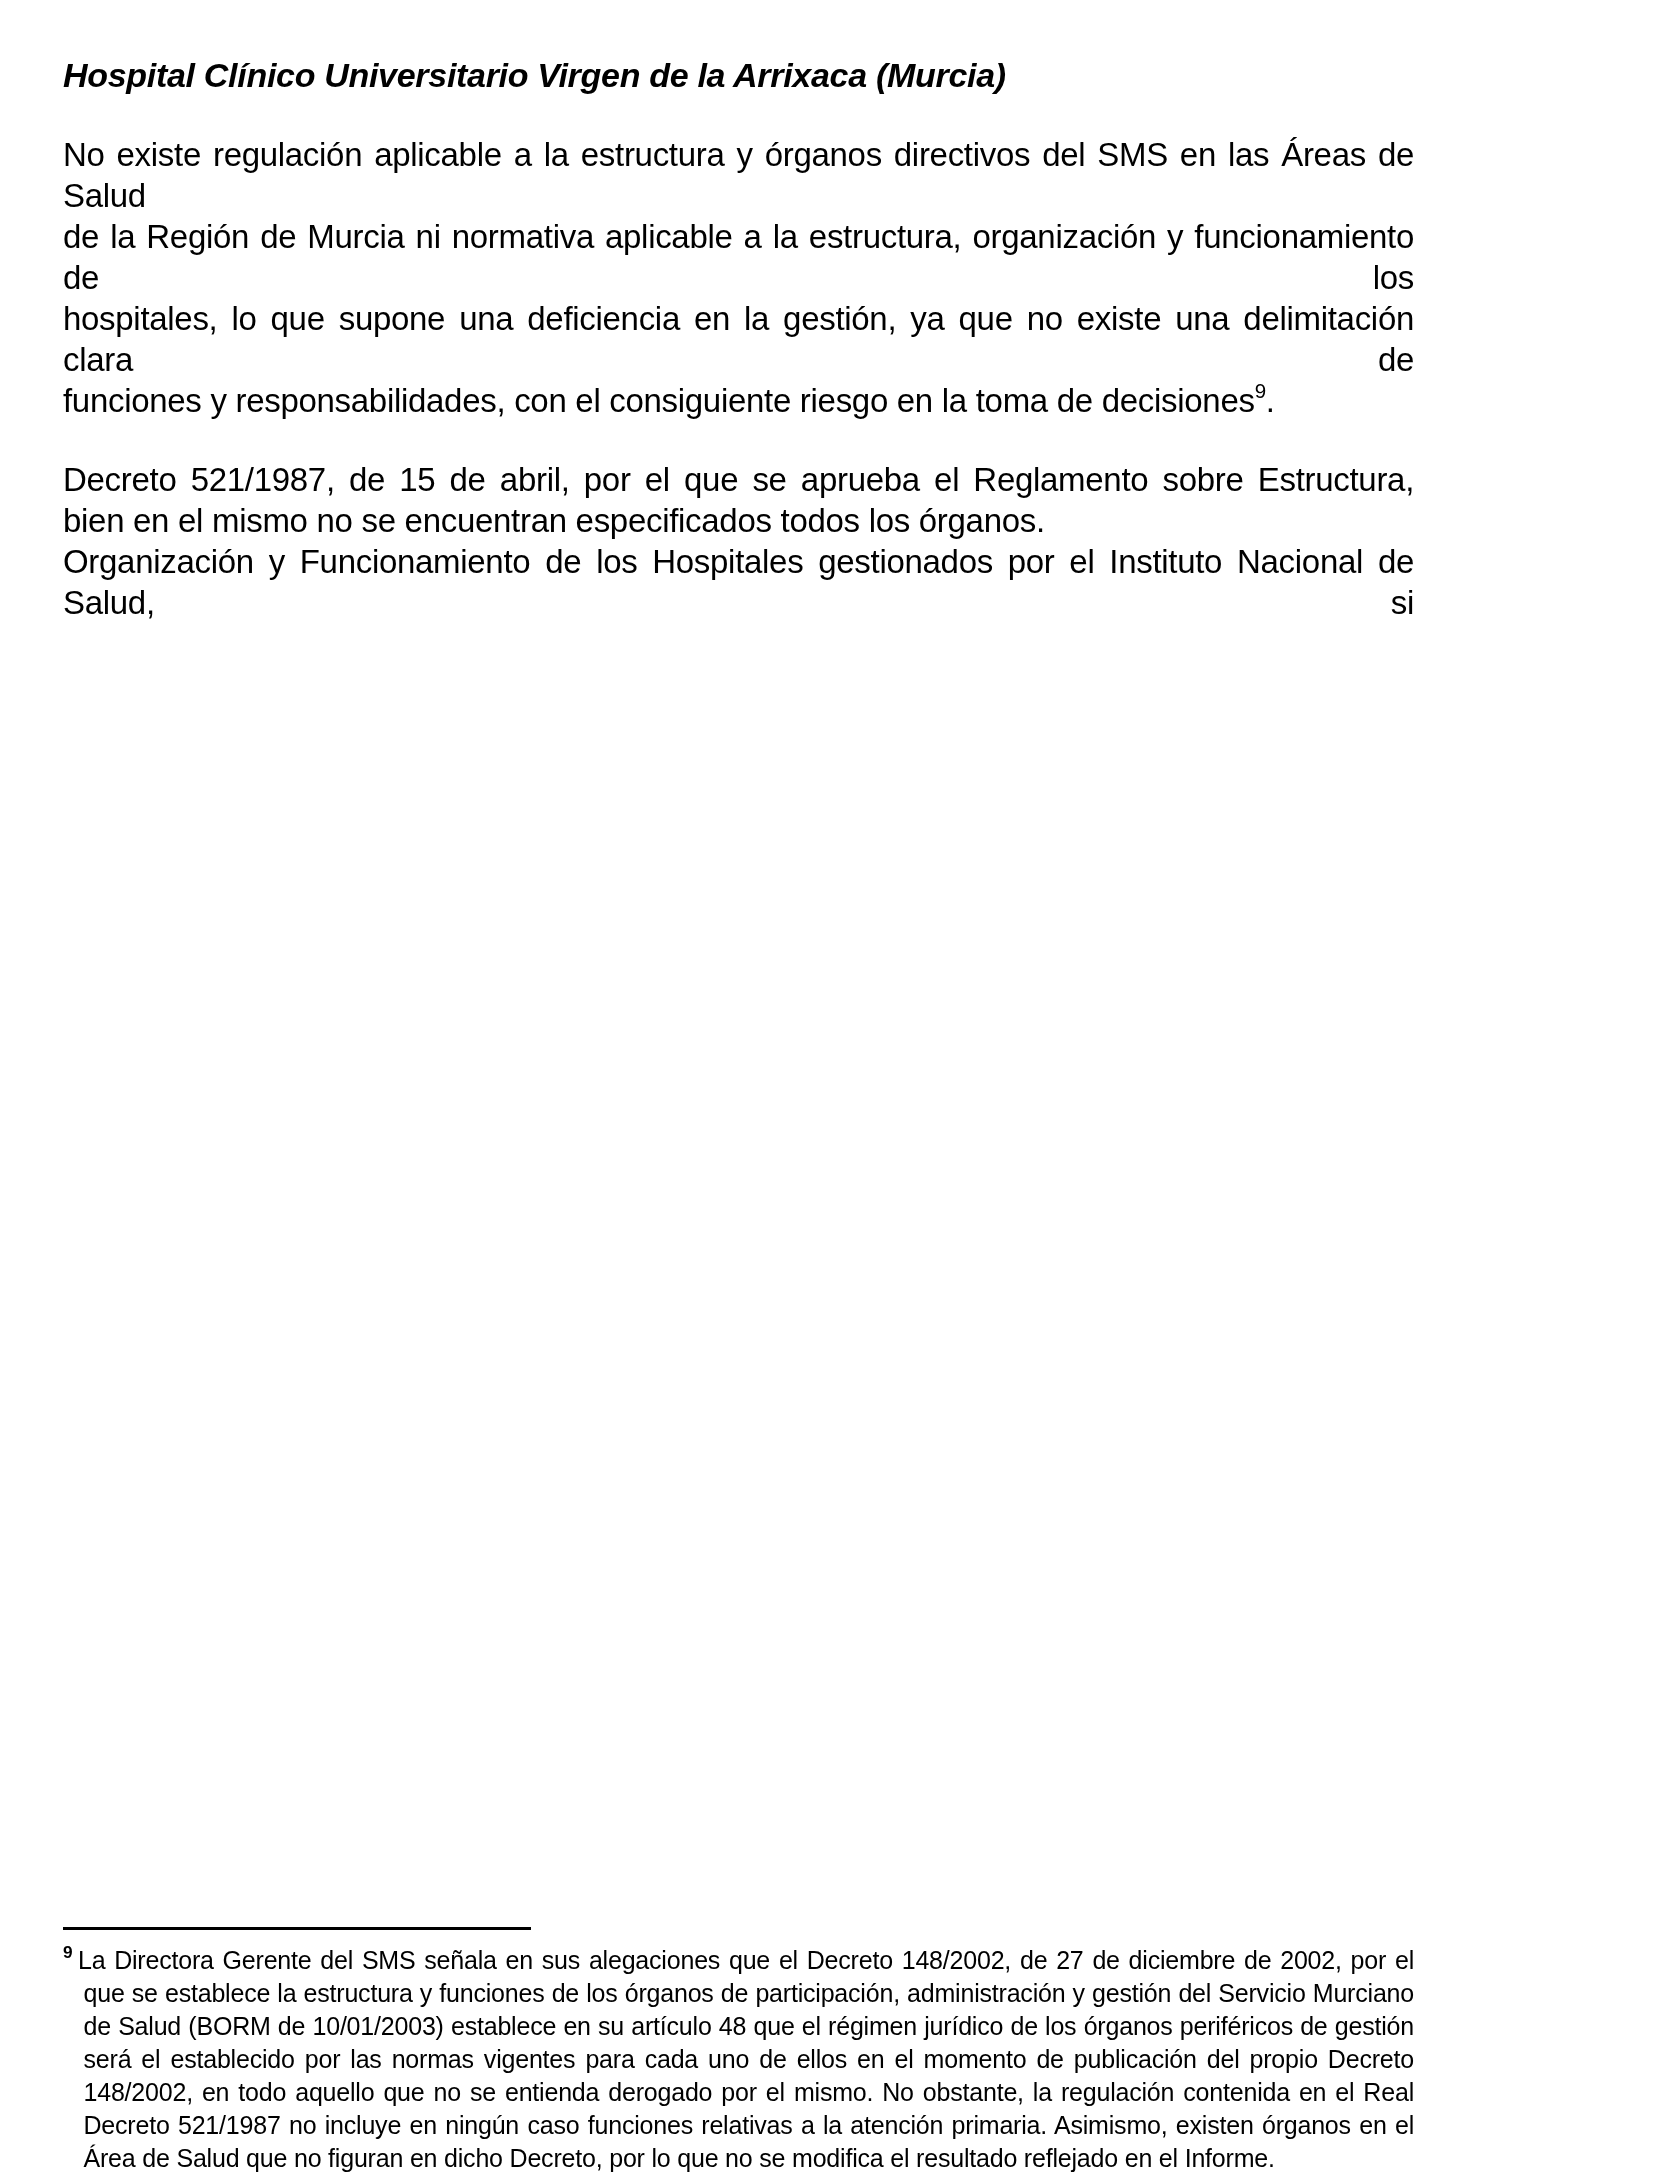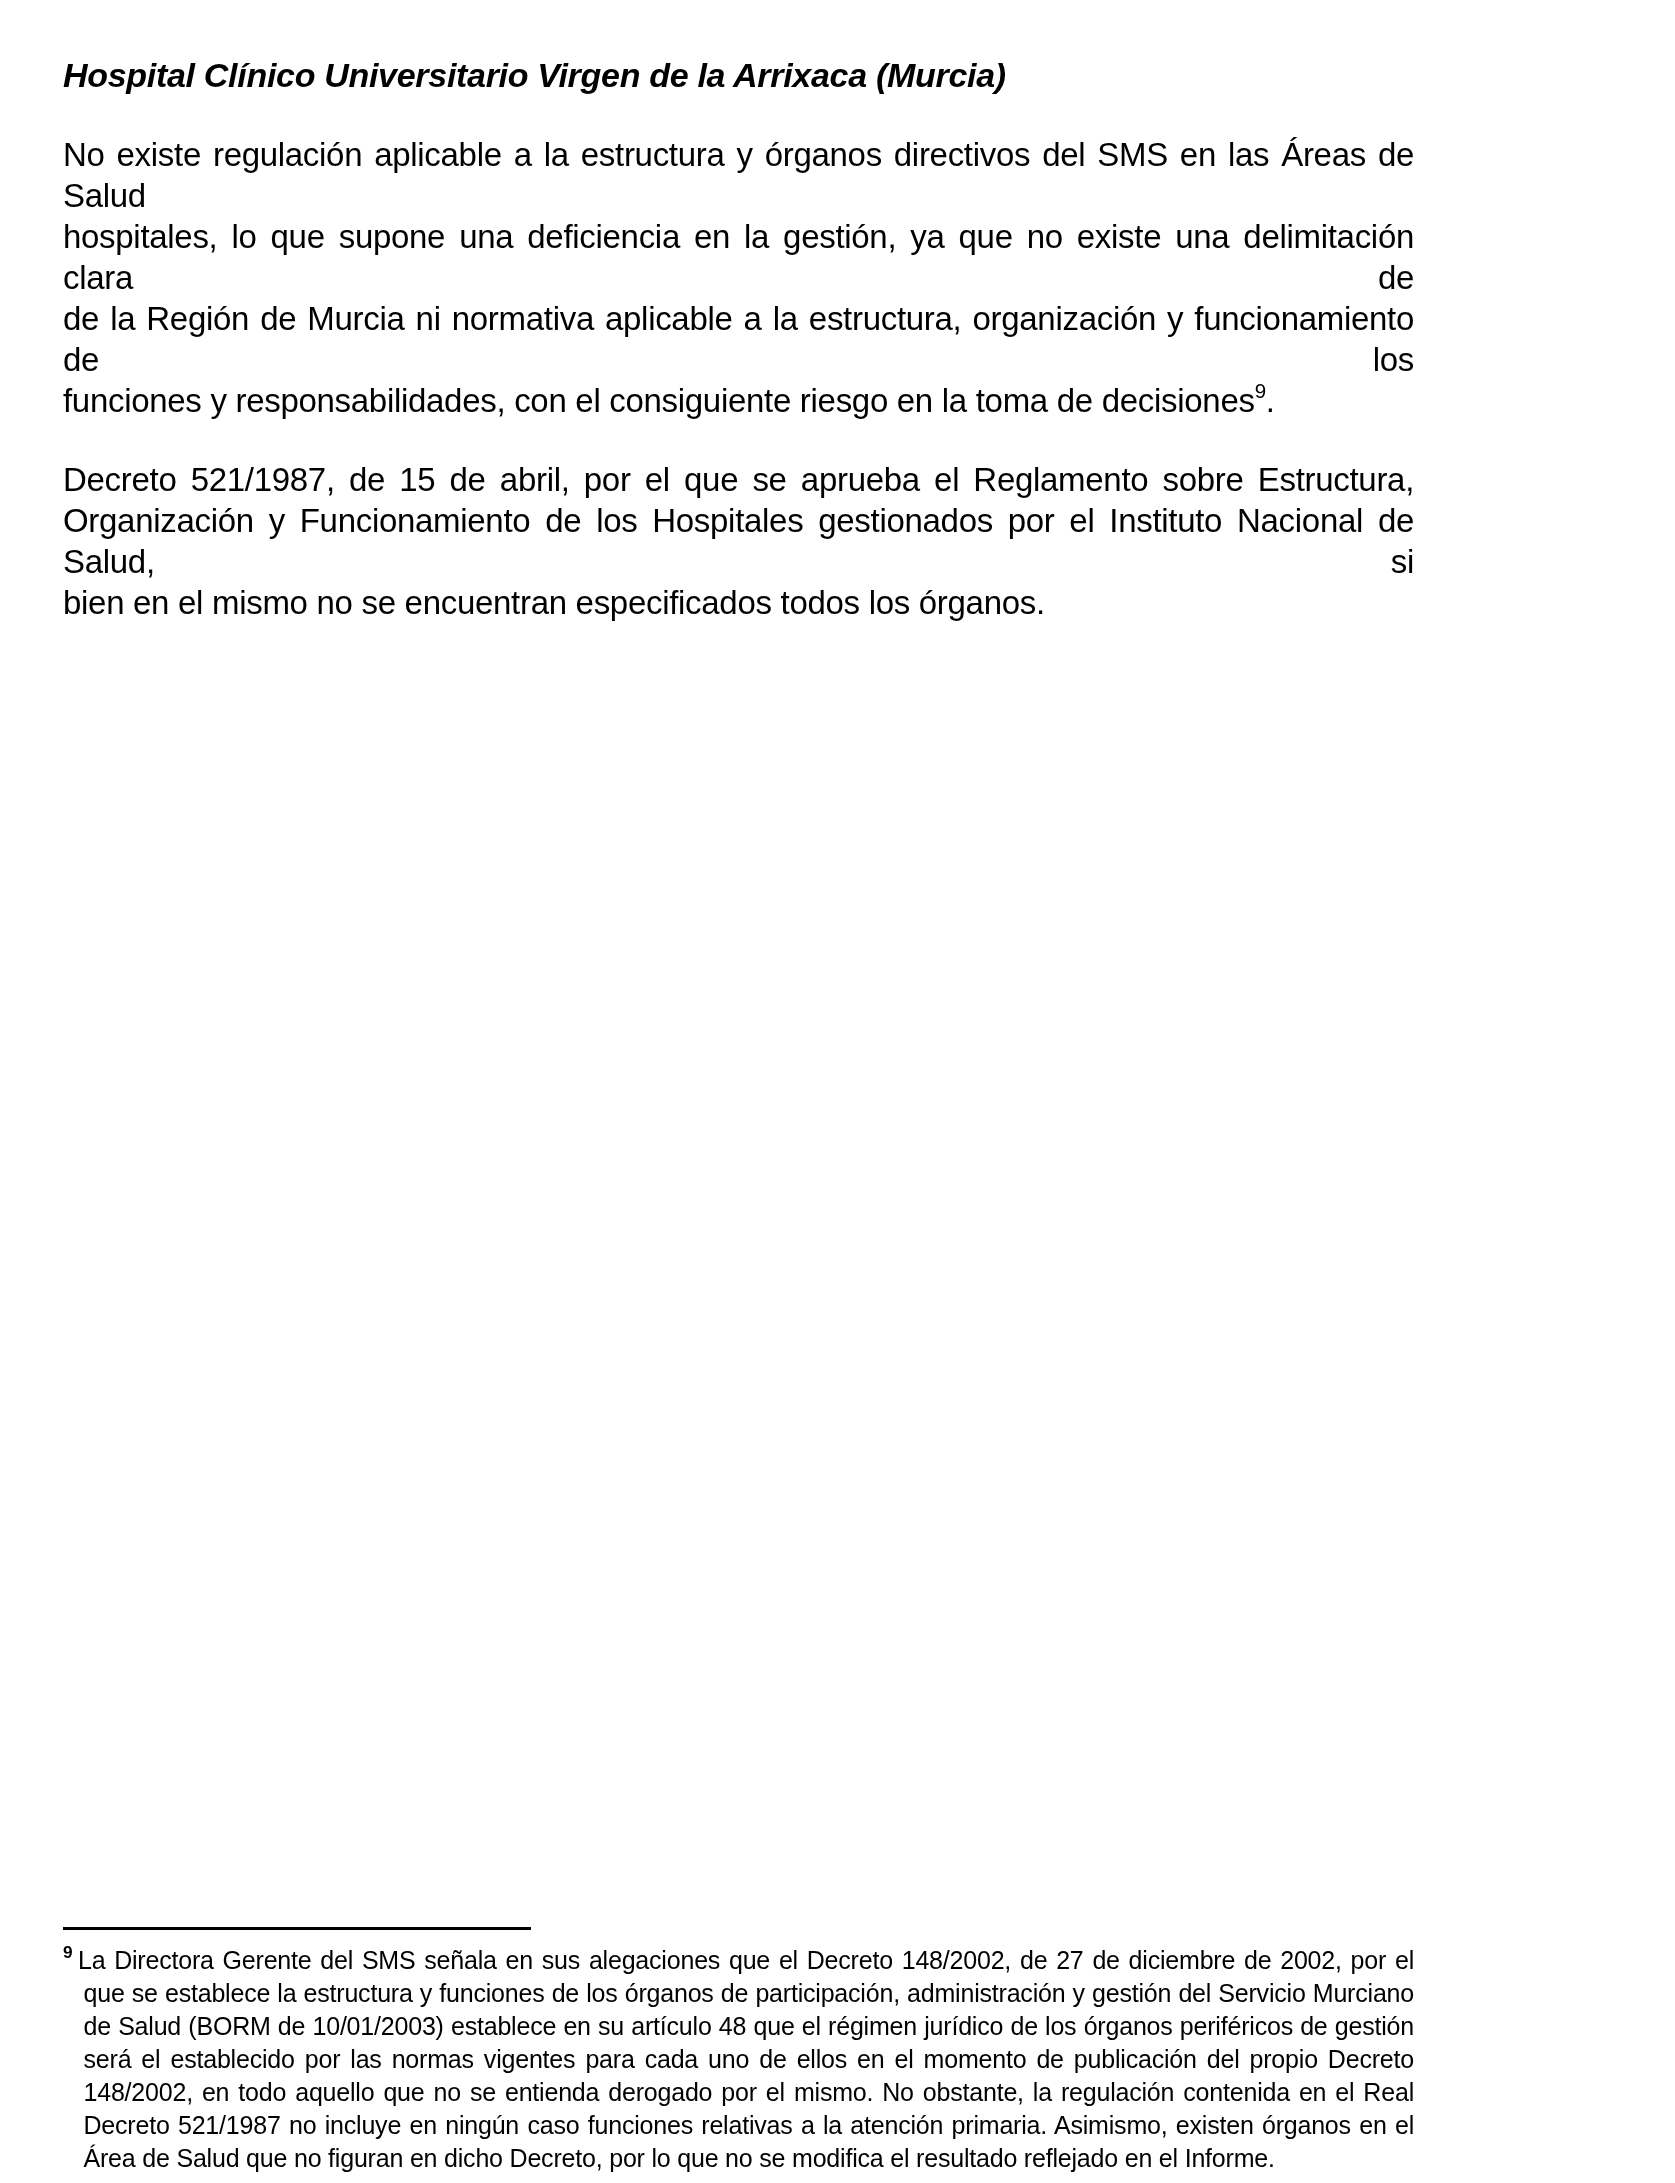--- a/index.html
+++ b/index.html
@@ -95,29 +95,29 @@
 </head>
 <body>
 
 <div class="page">
   <div class="content">
 
     <div class="heading">Hospital Clínico Universitario Virgen de la Arrixaca (Murcia)</div>
 
     <div class="para">
       <div class="line">No existe regulación aplicable a la estructura y órganos directivos del SMS en las Áreas de Salud</div>
+      <div class="line">de la Región de Murcia ni normativa aplicable a la estructura, organización y funcionamiento de los</div>
       <div class="line">hospitales, lo que supone una deficiencia en la gestión, ya que no existe una delimitación clara de</div>
-      <div class="line">de la Región de Murcia ni normativa aplicable a la estructura, organización y funcionamiento de los</div>
       <div class="line last"><span>funciones y responsabilidades, con el consiguiente riesgo en la toma de decisiones</span><sup class="body-ref">9</sup><span>.</span></div>
     </div>
 
     <div class="para">
       <div class="line">Decreto 521/1987, de 15 de abril, por el que se aprueba el Reglamento sobre Estructura,</div>
+      <div class="line last">bien en el mismo no se encuentran especificados todos los órganos.</div>
       <div class="line">Organización y Funcionamiento de los Hospitales gestionados por el Instituto Nacional de Salud, si</div>
-      <div class="line last">bien en el mismo no se encuentran especificados todos los órganos.</div>
     </div>
 
   </div>
 
   <div class="footnote-area">
     <div class="fn-sep"></div>
     <div class="footnote">
       <div class="fn-line first"><sup class="fn-marker">9</sup><span>La Directora Gerente del SMS señala en sus alegaciones que el Decreto 148/2002, de 27 de diciembre de 2002, por el</span></div>
       <div class="fn-line">que se establece la estructura y funciones de los órganos de participación, administración y gestión del Servicio Murciano</div>
       <div class="fn-line">de Salud (BORM de 10/01/2003) establece en su artículo 48 que el régimen jurídico de los órganos periféricos de gestión</div>

